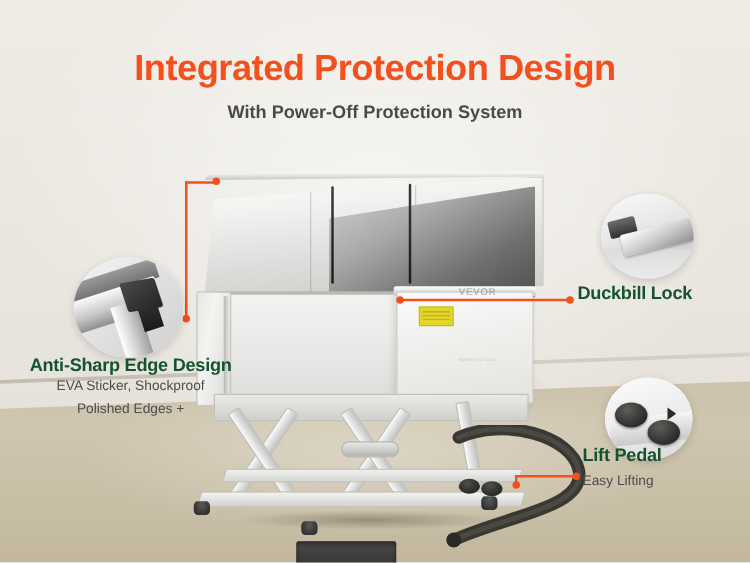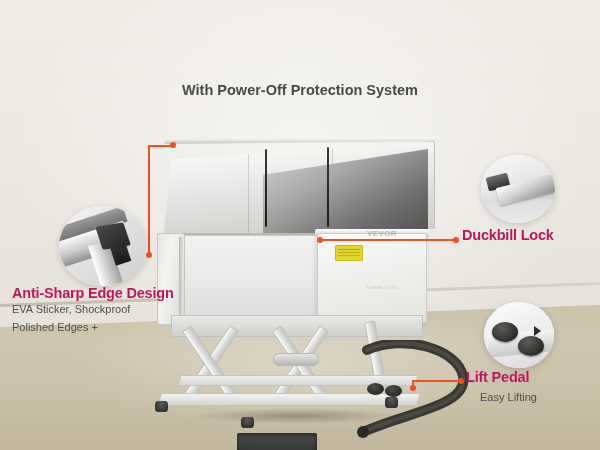--- a/index.html
+++ b/index.html
@@ -127,27 +127,27 @@
   .hose svg{display:block;}
 
   .prod-shadow{position:absolute;left:6px;top:280px;width:290px;height:22px;
     background:radial-gradient(ellipse 145px 11px at 50% 50%,rgba(70,62,48,.38),rgba(0,0,0,0) 72%);}
 
   
   .circle{position:absolute;border-radius:50%;overflow:hidden;
     background:#fff;box-shadow:0 2px 7px rgba(0,0,0,.16);}
   .circle .inner{position:absolute;left:0;top:0;width:100%;height:100%;}
 
-  .callout-head{font-size:14.5px;font-weight:bold;color:#be185d;line-height:18px;
+  .callout-head{font-size:14.5px;font-weight:bold;color:#14532d;line-height:18px;
     letter-spacing:-0.2px;}
   .callout-sub{font-size:11px;color:#4e4e4e;line-height:14px;}
 
-  .c-left{position:absolute;left:12px;top:284px;width:175px;}
+  .c-left{position:absolute;left:0px;top:284px;width:175px;text-align:center;padding-left:17px;}
   .c-lock{position:absolute;left:462px;top:226px;width:138px;text-align:left;}
-  .c-pedal{position:absolute;left:466px;top:368px;width:134px;text-align:left;}
+  .c-pedal{position:absolute;left:466px;top:356px;width:134px;text-align:left;}
 
   
   .ln{position:absolute;background:#f4501e;}
   .dot{position:absolute;width:6px;height:6px;border-radius:50%;background:#f4501e;}
 
   
   .edge-art{position:absolute;left:0;top:0;width:100%;height:100%;
     background:linear-gradient(135deg,#f6f6f6 0%,#e2e2e2 45%,#cfcfcf 100%);}
   .edge-bar{position:absolute;left:-8px;top:26px;width:78px;height:26px;
     background:linear-gradient(180deg,#fafafa,#c9c9c9 55%,#8f8f8f);
@@ -186,20 +186,21 @@
 
 <div id="stage">
 
   <div class="wall"></div>
   <div class="wall-sheen"></div>
   <div class="floor"></div>
   <div class="floor-edge"></div>
   <div class="floor-shade"></div>
   <div class="wall-shadow"></div>
 
+  <div class="title">Integrated Protection Design</div>
   <div class="subtitle">With Power-Off Protection System</div>
 
   <div class="product">
     <div class="prod-shadow"></div>
 
     <div class="lid">
       <div class="lid-seg" style="left:84px;"></div>
       <div class="lid-seg" style="left:168px;"></div>
     </div>
     <div class="lid-top-rail"></div>
@@ -305,16 +306,16 @@
   <div class="circle" style="left:484px;top:302px;width:70px;height:66px;">
     <div class="inner pedal-art">
       <div class="pedal-plate"></div>
       <div class="pbtn" style="left:8px;top:20px;width:26px;height:20px;"></div>
       <div class="pbtn" style="left:34px;top:34px;width:26px;height:20px;"></div>
       <div class="parrow"></div>
     </div>
   </div>
   <div class="c-pedal">
     <div class="callout-head">Lift Pedal</div>
-    <div class="callout-sub" style="margin-top:4px;margin-left:14px;">Easy Lifting</div>
+    <div class="callout-sub" style="margin-top:4px;">Easy Lifting</div>
   </div>
 
 </div>
 
 </body></html>

